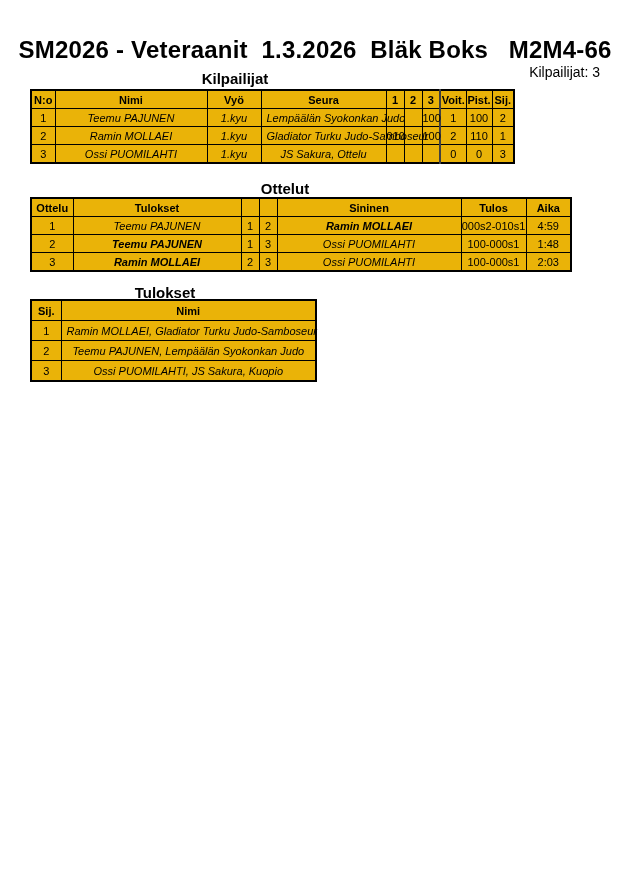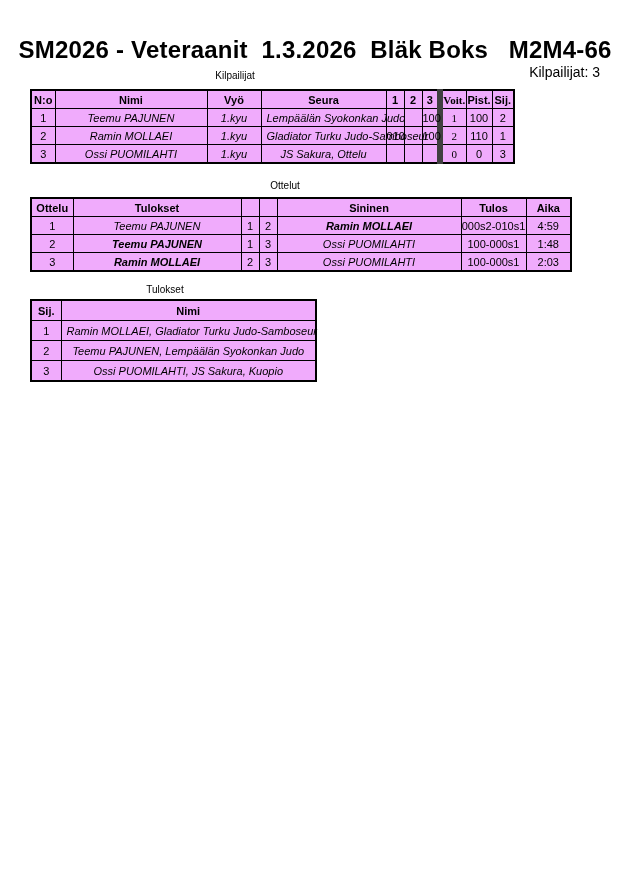--- a/index.html
+++ b/index.html
@@ -8,41 +8,41 @@
     font-family:"Liberation Sans", sans-serif; position:relative; overflow:hidden;
   }
   .title {
     position:absolute; top:36px; left:0; width:630px; text-align:center;
     font-weight:bold; font-size:24px; white-space:pre; letter-spacing:0.2px;
   }
   .count {
     position:absolute; top:64px; right:30px; font-size:14px;
   }
   .section-heading {
-    position:absolute; font-weight:normal; font-size:10px; text-align:center;
+    position:absolute; font-weight:bold; font-size:15px; text-align:center;
   }
   #head-kilpailijat { top:70px;  left:30px; width:410px; }
   #head-ottelut     { top:180px; left:30px; width:510px; }
   #head-tulokset    { top:284px; left:30px; width:270px; }
 
   table {
     position:absolute; border-collapse:collapse; table-layout:fixed;
-    font-size:11px; background:#f0abfc;
+    font-size:11px; background:#eab308;
   }
   table, td, th { border:1px solid #000; }
   table { border:2px solid #000; }
   th { font-weight:bold; text-align:center; padding:0; }
   td { padding:0; }
   td.l { text-align:center; padding:0 5px; white-space:nowrap; overflow:visible;font-style:italic; }
   td.c { text-align:center; }
   .b { font-weight:bold; }
 
   #table-kilpailijat { top:89px; left:30px; width:483px; }
   #table-kilpailijat td, #table-kilpailijat th { height:17px; }
-  #table-kilpailijat .bl2 { border-left:6px solid #404040;font-family:Liberation Serif, serif; }
+  #table-kilpailijat .bl2 { border-left:2px solid #404040; }
 
   #table-ottelut { top:197px; left:30px; width:540px; }
   #table-ottelut td, #table-ottelut th { height:17px;margin-top:32px; }
 
   #table-tulokset { top:299px; left:30px; width:285px; }
   #table-tulokset td, #table-tulokset th { height:19px; }
 </style>
 </head>
 <body>
 

